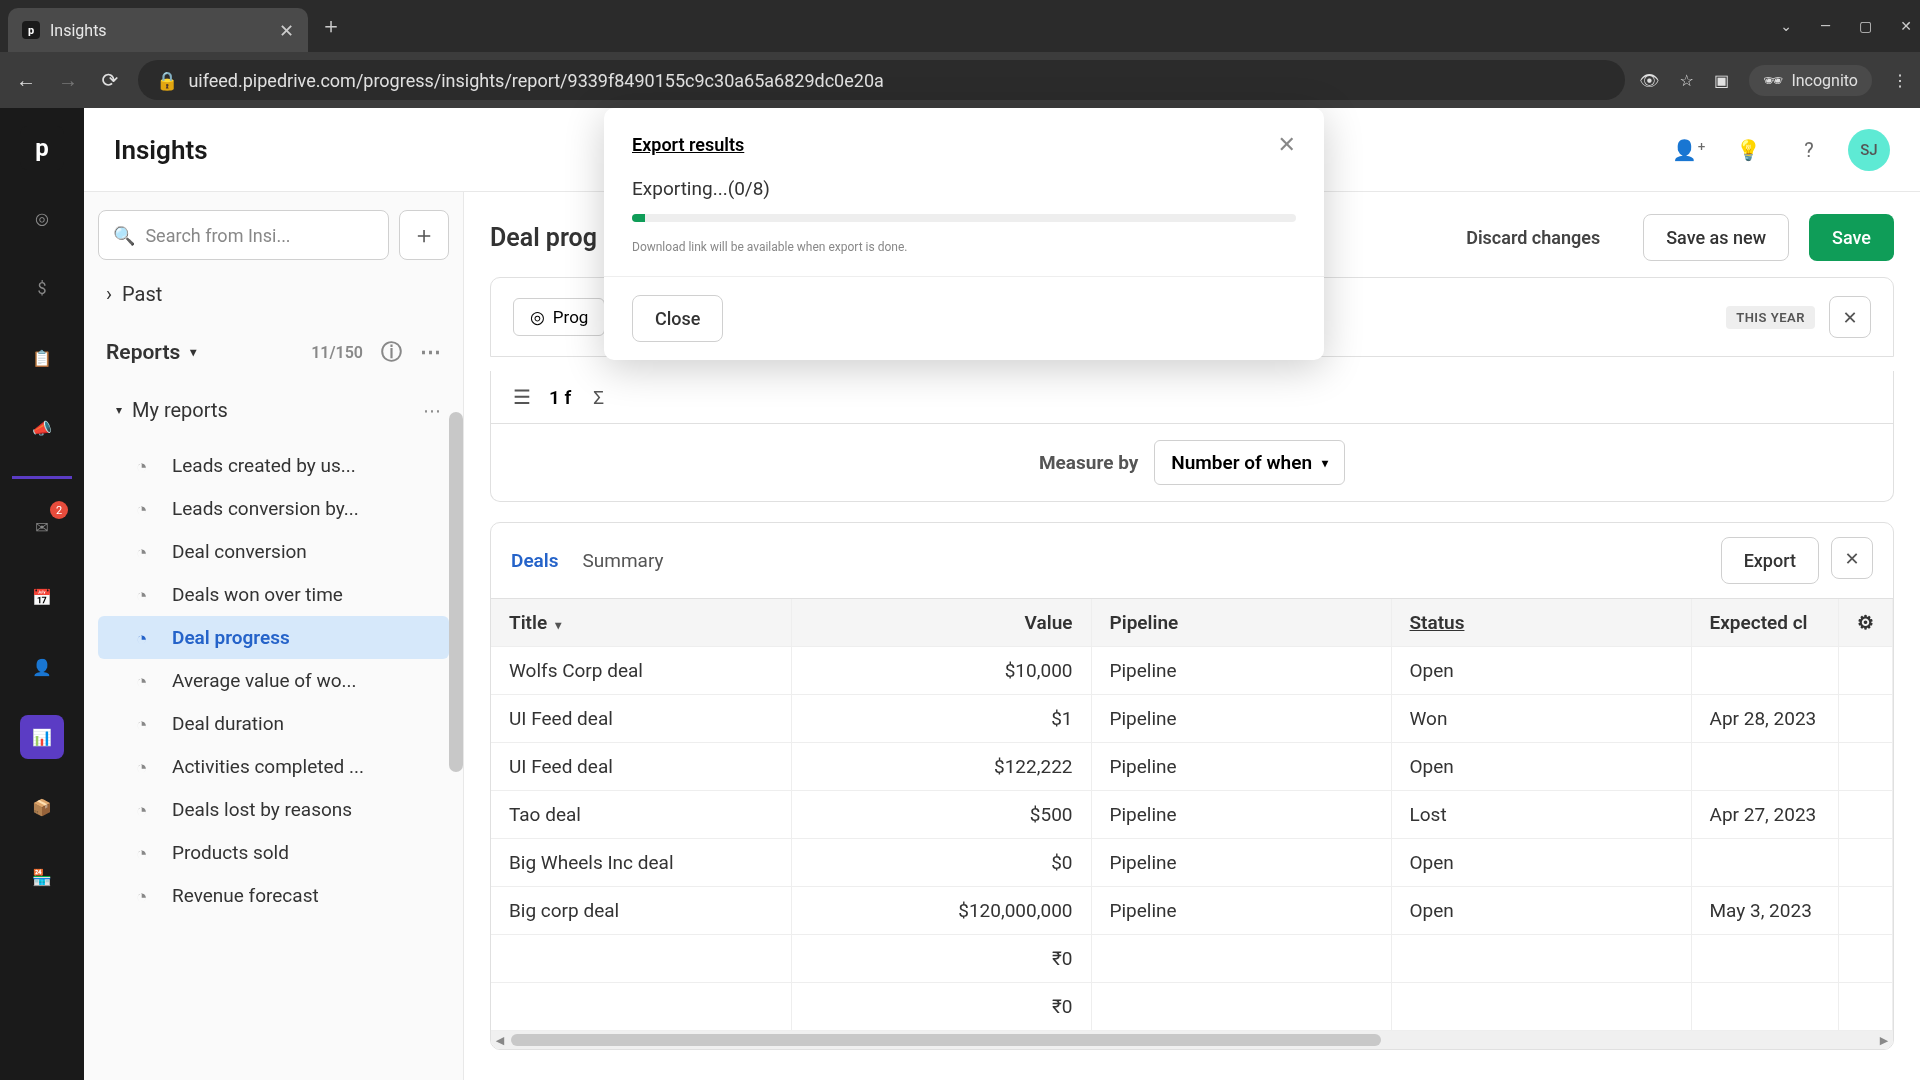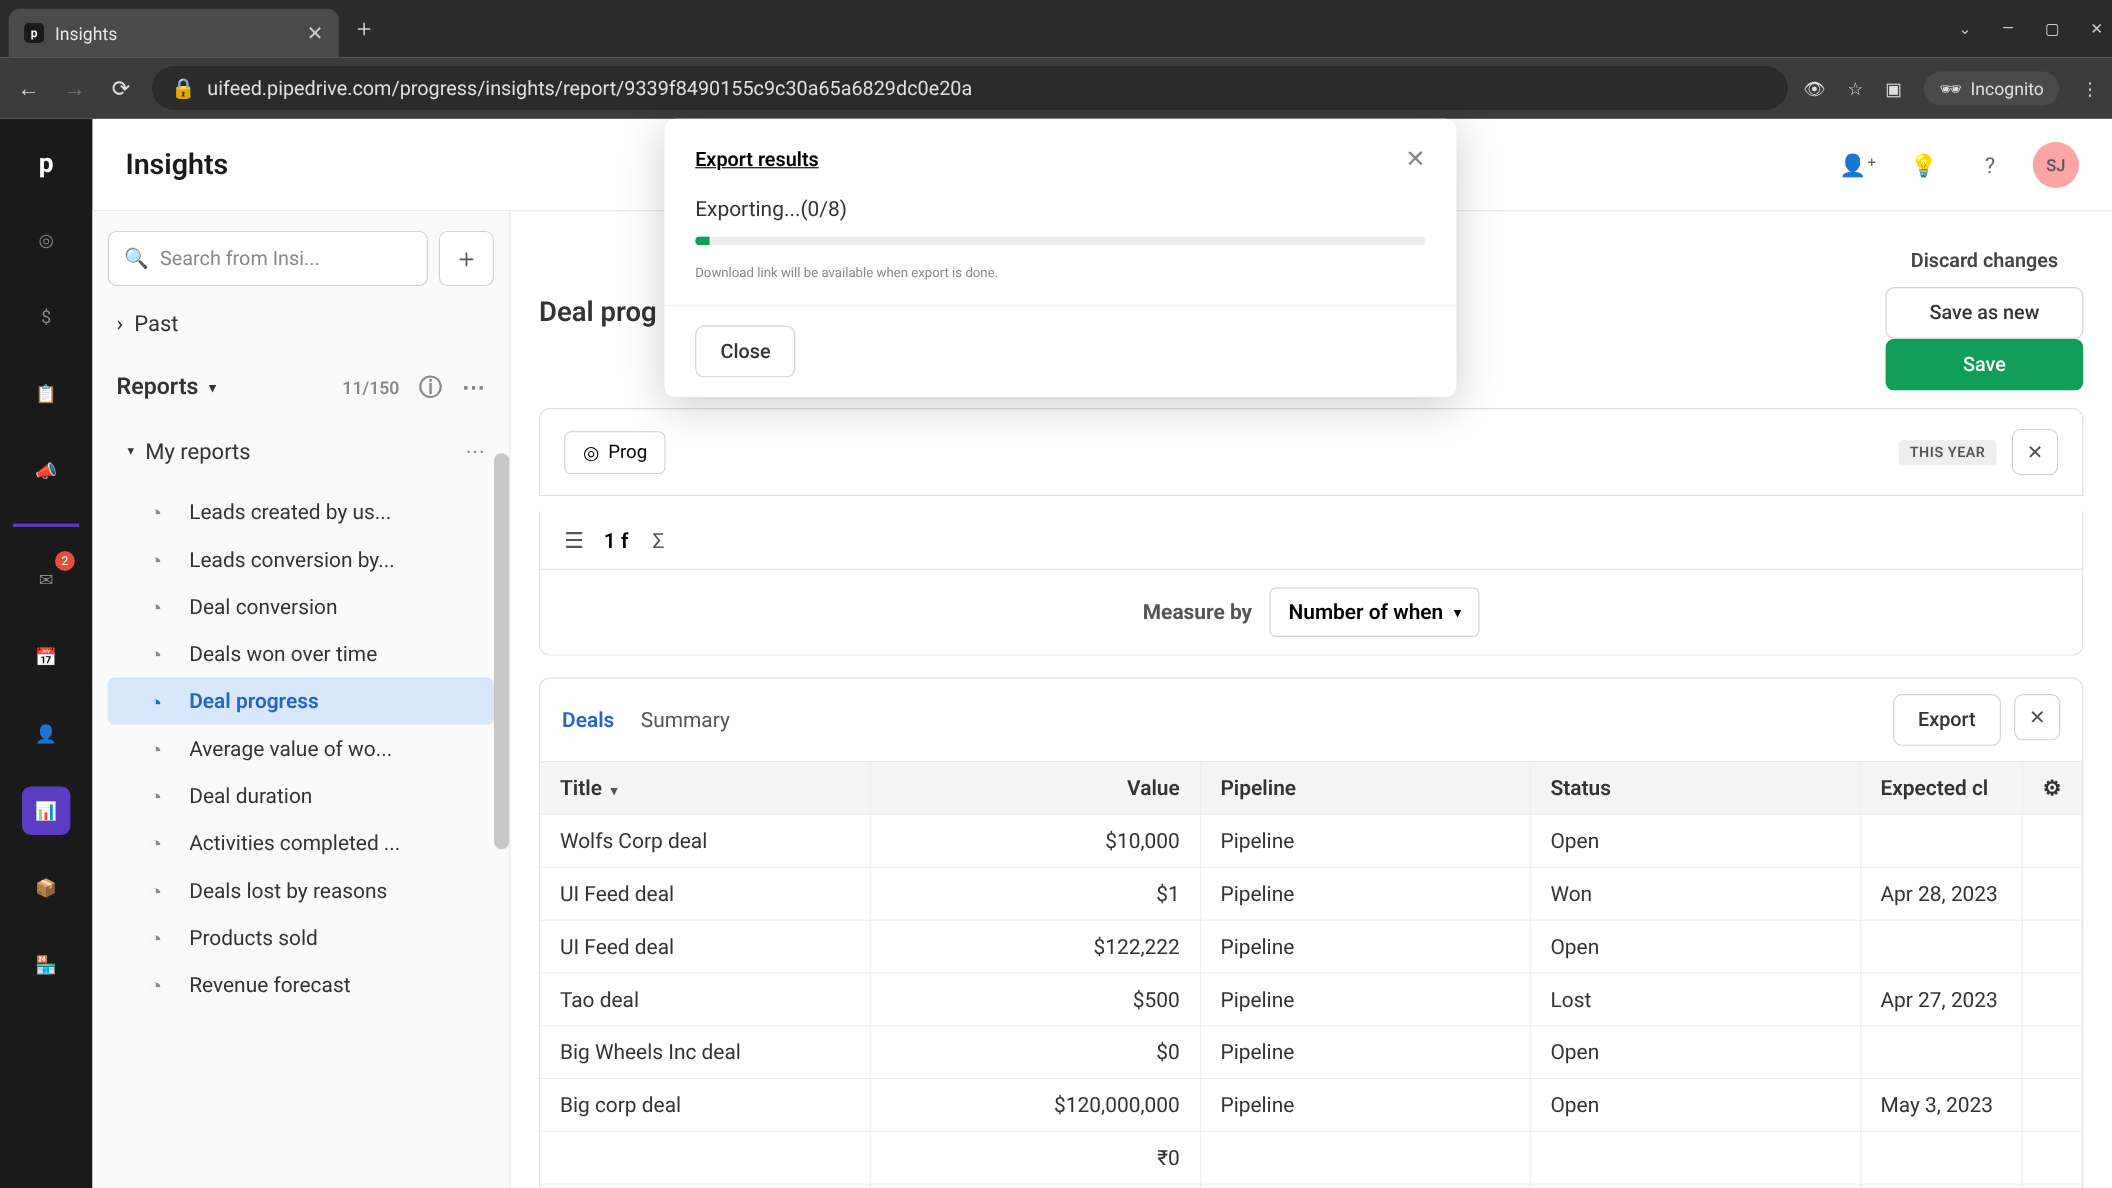--- a/index.html
+++ b/index.html
@@ -22,21 +22,21 @@
 .rail-item { width:44px; height:44px; color:#888; display:flex; align-items:center; justify-content:center; border-radius:8px; cursor:pointer; position:relative; }
 .rail-item.active { background:#5b3cc4; color:#fff; }
 .rail-badge { position:absolute; top:-4px; right:-4px; background:#e74c3c; color:#fff; font-size:11px; width:18px; height:18px; border-radius:9px; display:flex; align-items:center; justify-content:center; }
 .rail-sep { width:50px; height:1px; background:#444; }
 .rail-sep.purple { background:#5b3cc4; height:3px; width:60px; }
 .main { flex:1; display:flex; flex-direction:column; }
 .topbar { height:84px; border-bottom:1px solid #e8e8e8; display:flex; align-items:center; padding:0 30px; gap:20px; }
 .page-title { font-size:26px; font-weight:600; color:#1a1a1a; }
 .topbar-right { margin-left:auto; display:flex; gap:18px; align-items:center; }
 .icon-btn { width:42px; height:42px; border-radius:50%; display:flex; align-items:center; justify-content:center; color:#6a6a6a; cursor:pointer; font-size:20px; }
-.avatar { width:42px; height:42px; border-radius:50%; background:#fca5a5; display:flex; align-items:center; justify-content:center; font-size:15px; color:#555; font-weight:500; }
+.avatar { width:42px; height:42px; border-radius:50%; background:#5eead4; display:flex; align-items:center; justify-content:center; font-size:15px; color:#555; font-weight:500; }
 .content { flex:1; display:flex; overflow:hidden; }
 .sidebar { width:380px; border-right:1px solid #e8e8e8; background:#fafafa; display:flex; flex-direction:column; padding:18px 14px; gap:12px; overflow-y:auto; position:relative; }
 .sb-scroll-thumb { position:absolute; right:0; top:220px; width:14px; height:360px; background:#c8c8c8; border-radius:7px; }
 .search-row { display:flex; gap:10px; }
 .search-box { flex:1; height:50px; border:1px solid #d0d0d0; border-radius:8px; display:flex; align-items:center; padding:0 14px; gap:10px; color:#888; font-size:18px; background:#fff; }
 .add-btn { width:50px; height:50px; border:1px solid #d0d0d0; border-radius:8px; display:flex; align-items:center; justify-content:center; font-size:24px; color:#555; cursor:pointer; background:#fff; }
 .sb-section { display:flex; align-items:center; gap:10px; padding:10px 8px; cursor:pointer; color:#333; font-size:20px; }
 .sb-section.header { font-weight:600; font-size:21px; }
 .sb-count { margin-left:auto; color:#888; font-size:16px; }
 .sb-item { display:flex; align-items:center; gap:14px; padding:10px 8px 10px 38px; cursor:pointer; color:#333; font-size:19px; border-radius:6px; }
@@ -219,21 +219,21 @@
               <span class="sb-item-icon">◔</span>
               <span class="truncate">Revenue forecast</span>
             </div>
           </div>
         <div class="sb-scroll-thumb"></div>
       </div>
 
       <div class="report-area">
         <div class="report-header">
           <div class="report-title">Deal prog</div>
-          <div style="margin-left:auto;display:flex;gap:0;flex-direction:column;">
+          <div style="margin-left:auto;display:flex;gap:20px;">
             <button class="btn text">Discard changes</button>
             <button class="btn ghost">Save as new</button>
             <button class="btn green">Save</button>
           </div>
         </div>
 
         <div class="filter-bar" style="border-radius:10px 10px 0 0;">
           <div class="chip">
             <span>◎</span>
             <span>Prog</span>
@@ -265,21 +265,21 @@
               <div class="x-btn">✕</div>
             </div>
           </div>
           <div class="table-wrap">
           <table class="table">
             <thead>
                   <tr>
               <th style="width:300px;"><span>Title</span><span class="sort-caret">▾</span></th>
               <th class="num" style="width:300px;"><span>Value</span></th>
               <th style="width:300px;"><span>Pipeline</span></th>
-              <th style="width:300px;"><span>Status</span></th>
+              <th style="width:300px;text-decoration:underline;"><span>Status</span></th>
               <th><span class="truncate">Expected cl</span></th>
               <th class="gear-th">⚙</th>
             </tr>
                 </thead>
             <tbody id="tbody">
                   <tr>
                     <td>Wolfs Corp deal</td>
                     <td class="num">$10,000</td>
                     <td>Pipeline</td>
                     <td>Open</td>

